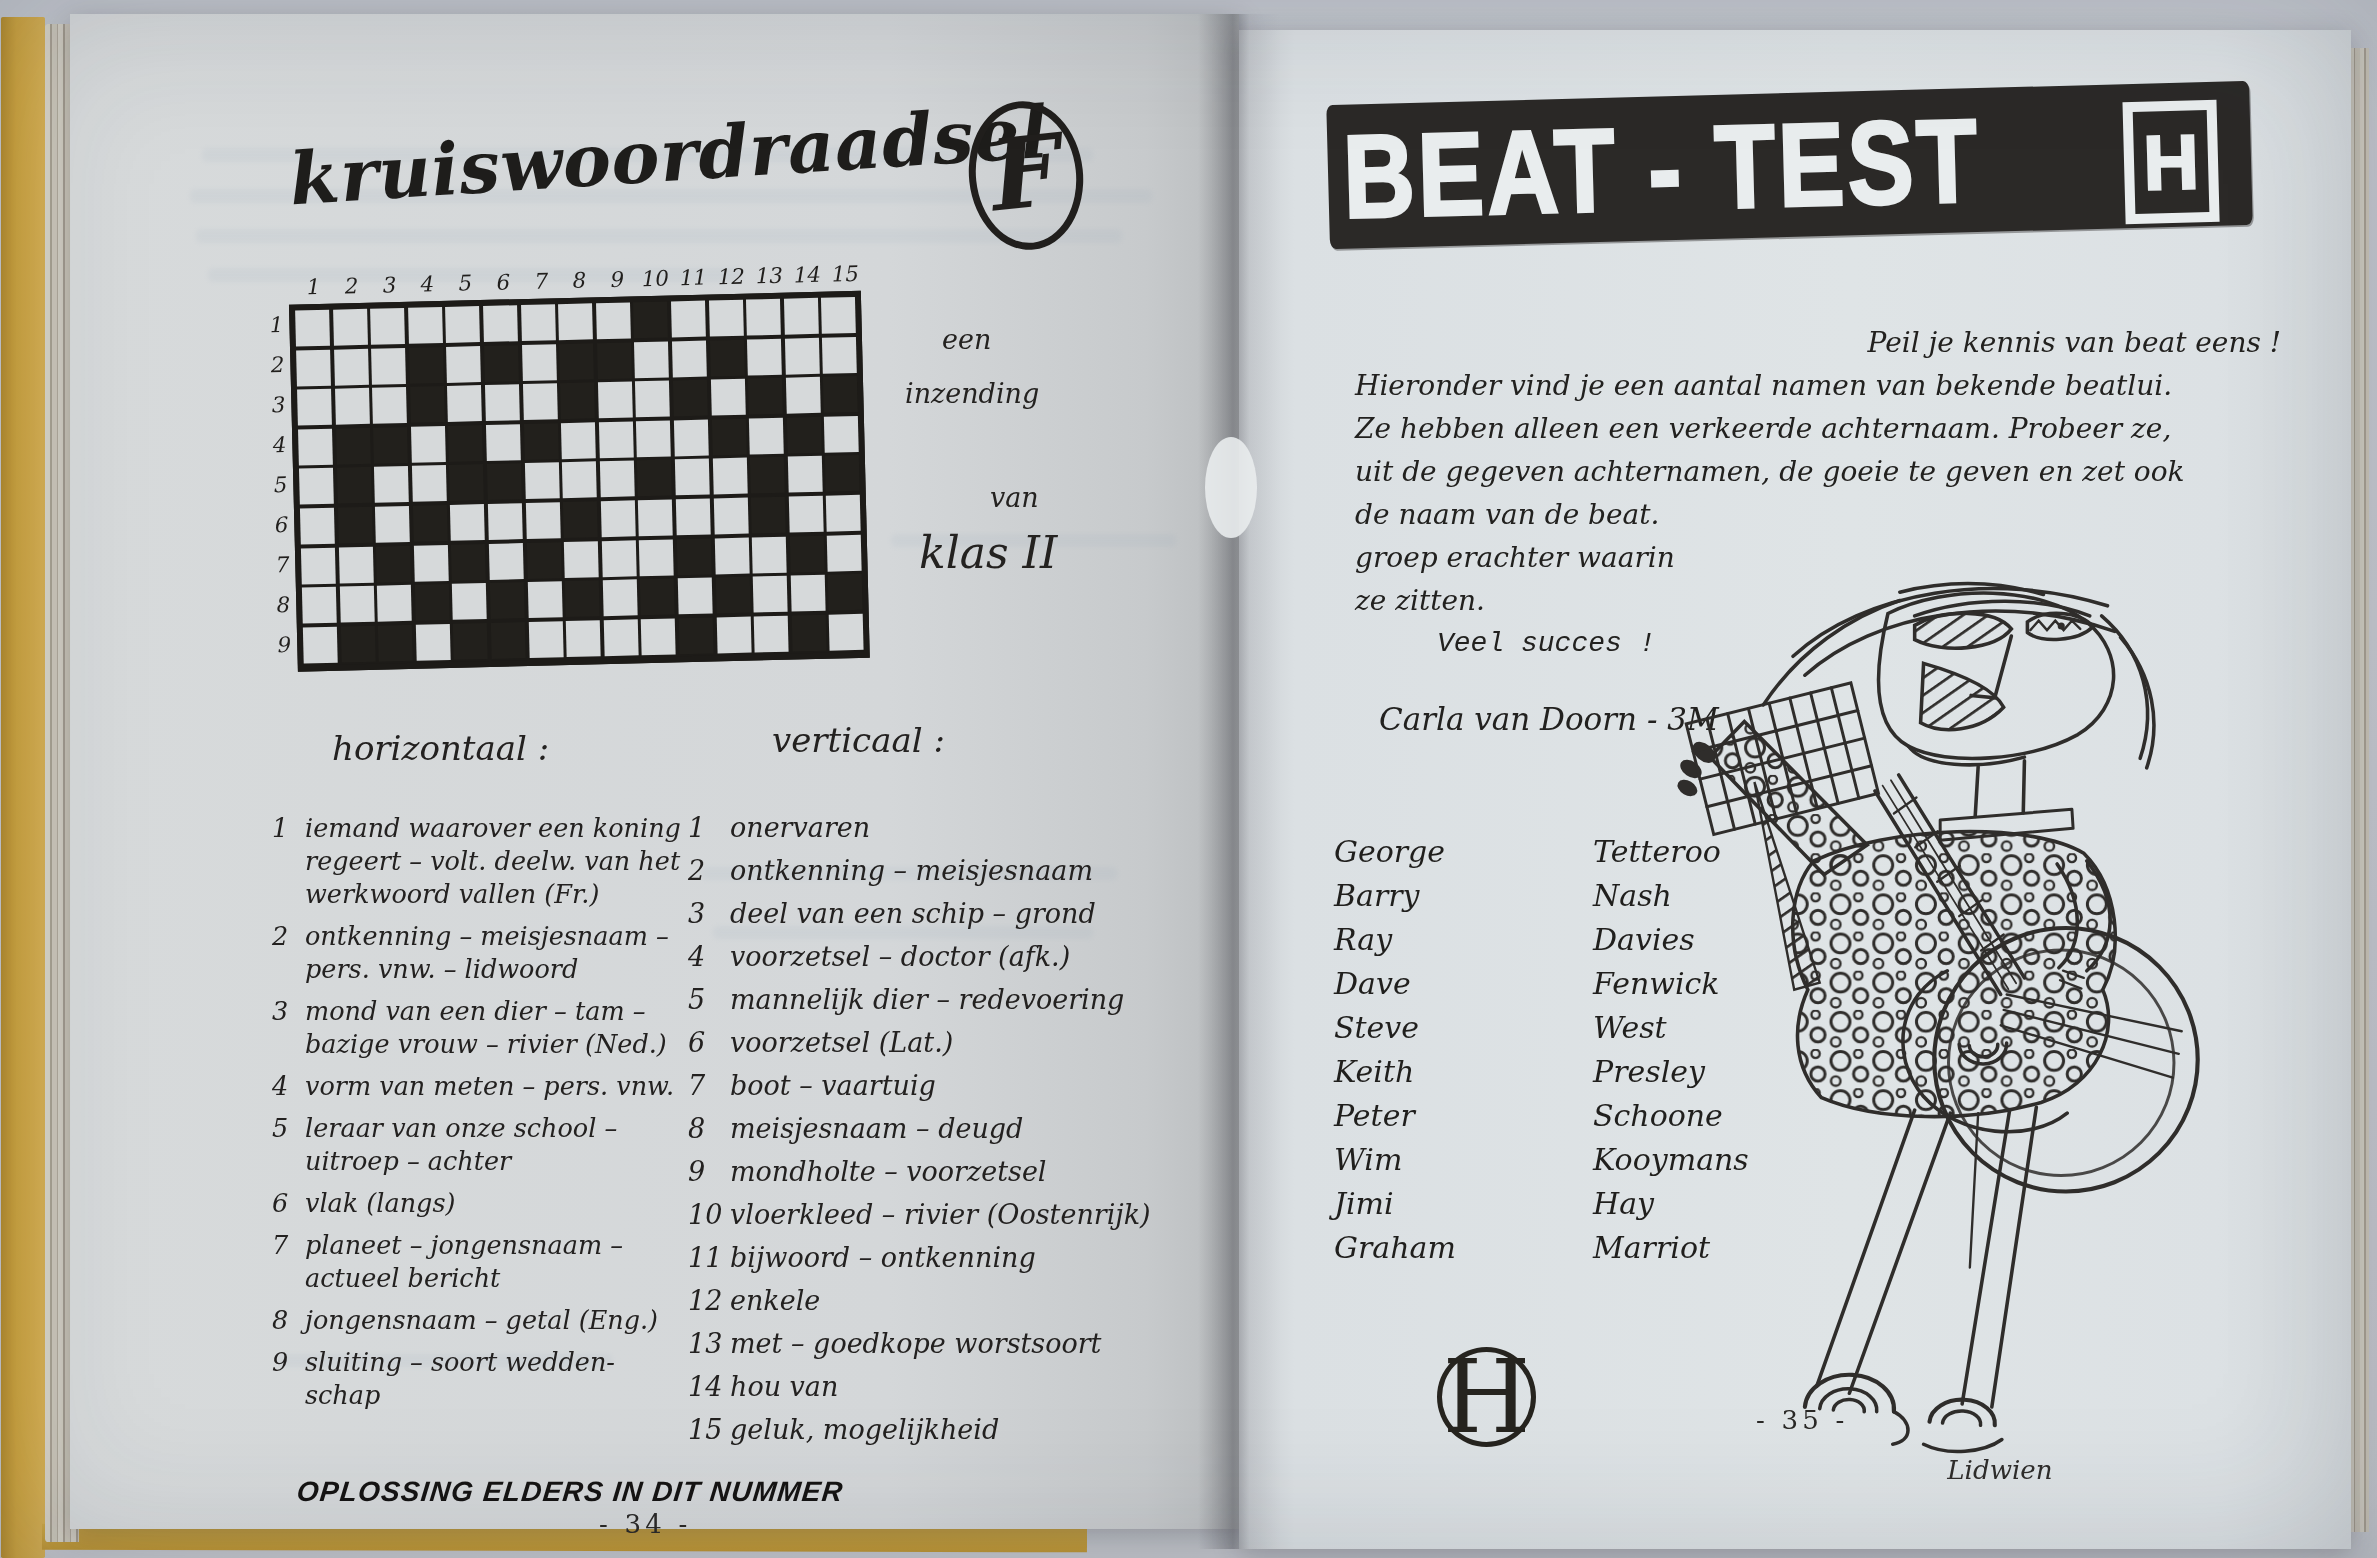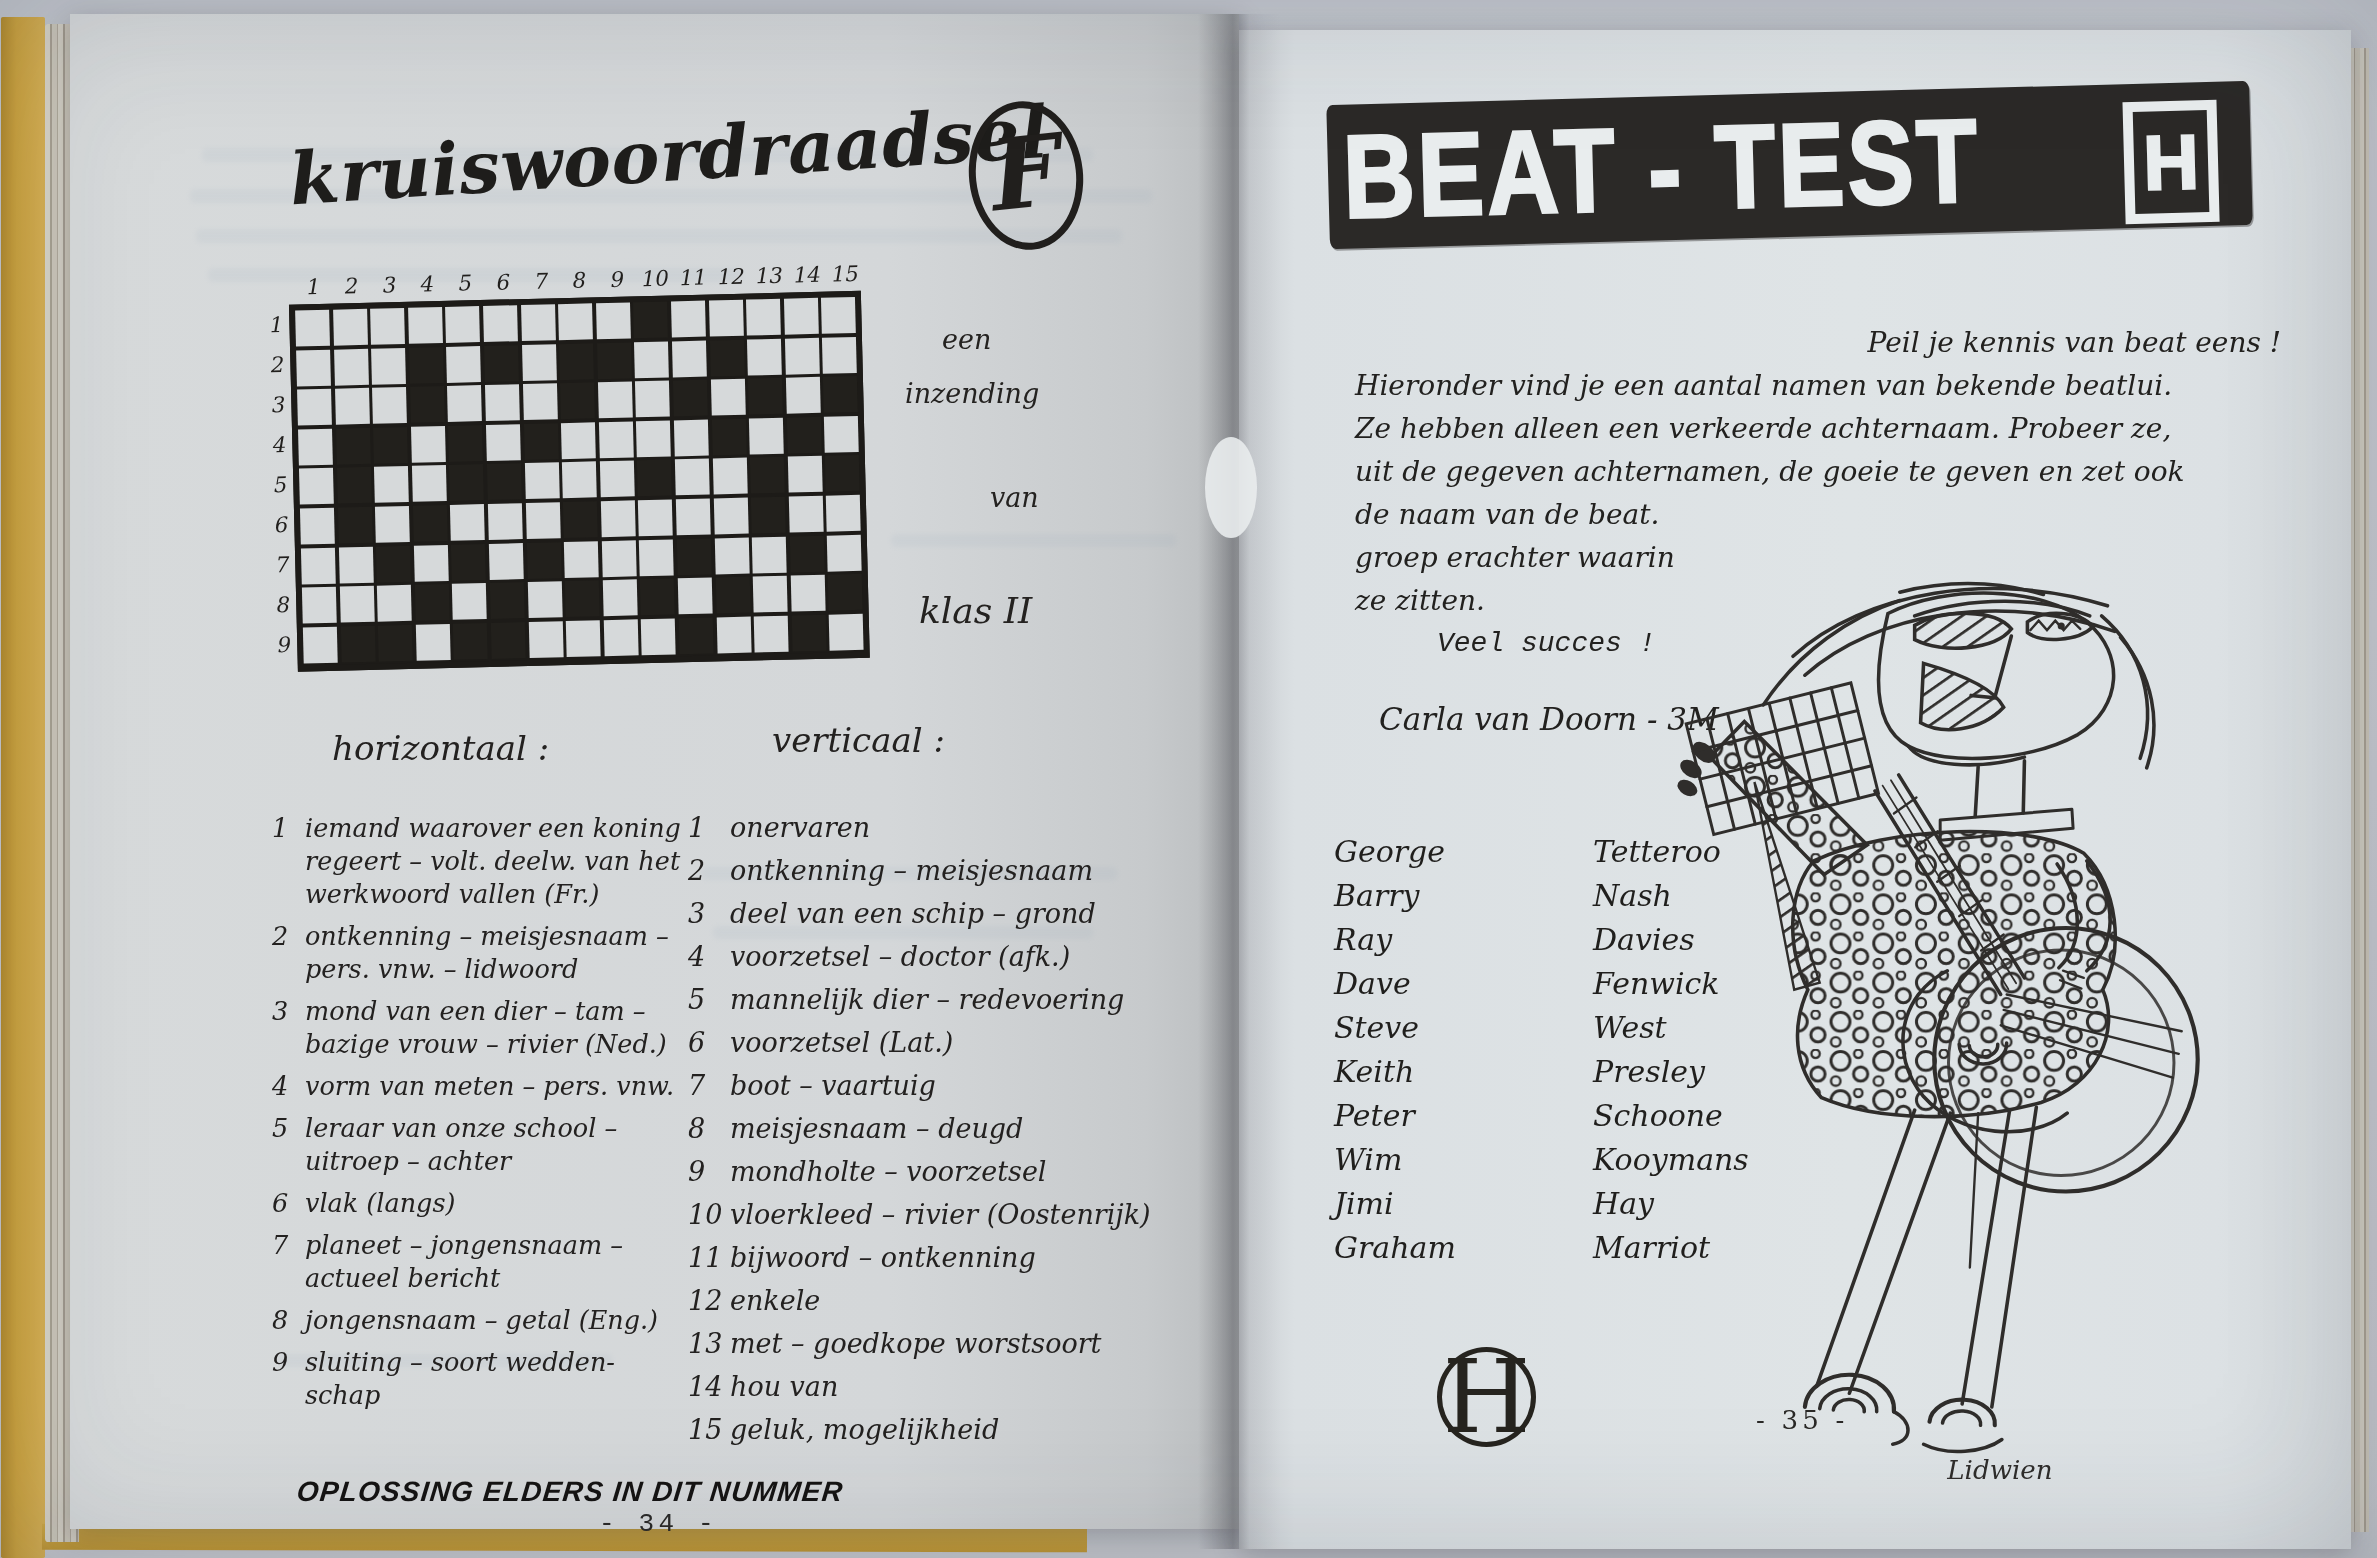--- a/index.html
+++ b/index.html
@@ -43,36 +43,36 @@
   .rownums{display:flex;flex-direction:column;width:27px;padding-top:7.1px;}
   .rownums span{height:40px;font:italic 21.4px "DejaVu Serif",serif;color:#211f1d;text-align:right;padding-right:6px;}
   .grid{border:6.5px solid #1d1b18;background:#1d1b18;display:grid;
     grid-template-columns:repeat(15,34px);grid-auto-rows:36px;gap:3.6px;}
   .gc{background:#d6d9da;}
   .gc.b{background:#22201c;}
   .inz{position:absolute;font:italic 27px "DejaVu Serif",serif;color:#242220;white-space:nowrap;}
   .inz.l0{left:942px;top:324px;}
   .inz.l1{left:905px;top:378px;}
   .inz.l2{left:990px;top:482px;}
-  .inz.l3{left:919px;top:590px;font-size:36px;}
+  .inz.l3{left:919px;top:527px;font-size:44px;}
   .colhead{position:absolute;font:italic 34px "DejaVu Serif",serif;color:#232120;white-space:nowrap;}
   .colhead.h{left:332px;top:728px;}
   .colhead.v{left:772px;top:720px;}
   .cluecol{position:absolute;color:#232120;}
   .cluecol.h{left:272px;top:812px;width:410px;}
   .cluecol.v{left:688px;top:812px;width:487px;}
   .clue{display:flex;margin-bottom:9px;font:italic 25.5px "DejaVu Serif",serif;line-height:33px;}
   .cluecol.v .clue{font-size:27px;margin-bottom:12px;line-height:31px;white-space:nowrap;}
   .cnum{width:33px;flex:none;}
   .cluecol.v .cnum{width:42px;}
   .ctext{flex:1;}
   .footer-note{position:absolute;left:297px;top:1476px;font:bold italic 28px "Liberation Sans",sans-serif;
     letter-spacing:1.2px;color:#141312;transform:skewX(-6deg);white-space:nowrap;}
   .pnum{position:absolute;font:26px "DejaVu Serif",serif;color:#2a2927;letter-spacing:4.2px;white-space:nowrap;}
-  .pnum.p34{left:599px;top:1509px;font-family:Liberation Mono, monospace;}
+  .pnum.p34{left:599px;top:1509px;}
   .pnum.p35{left:1756px;top:1405px;}
   
   .banner{position:absolute;left:1328px;top:93px;width:923px;height:144px;background:#2b2927;
     transform:rotate(-1.5deg);border-radius:6px/9.5px;display:flex;align-items:center;
     box-shadow:1.2px 1.8px 0 rgba(43,41,39,.4);}
   .banner-text{color:#e9edee;font:bold 118px "Liberation Sans",sans-serif;-webkit-text-stroke:3px #e9edee;
     transform:scaleX(.84);transform-origin:left center;letter-spacing:3.6px;margin-left:15.4px;white-space:nowrap;}
   .banner-badge{position:absolute;right:33px;top:18px;width:74px;height:102px;border:10px solid #e9edee;
     display:flex;align-items:center;justify-content:center;}
   .banner-badge span{color:#e9edee;font:bold 77px "Liberation Sans",sans-serif;-webkit-text-stroke:2.4px #e9edee;}

